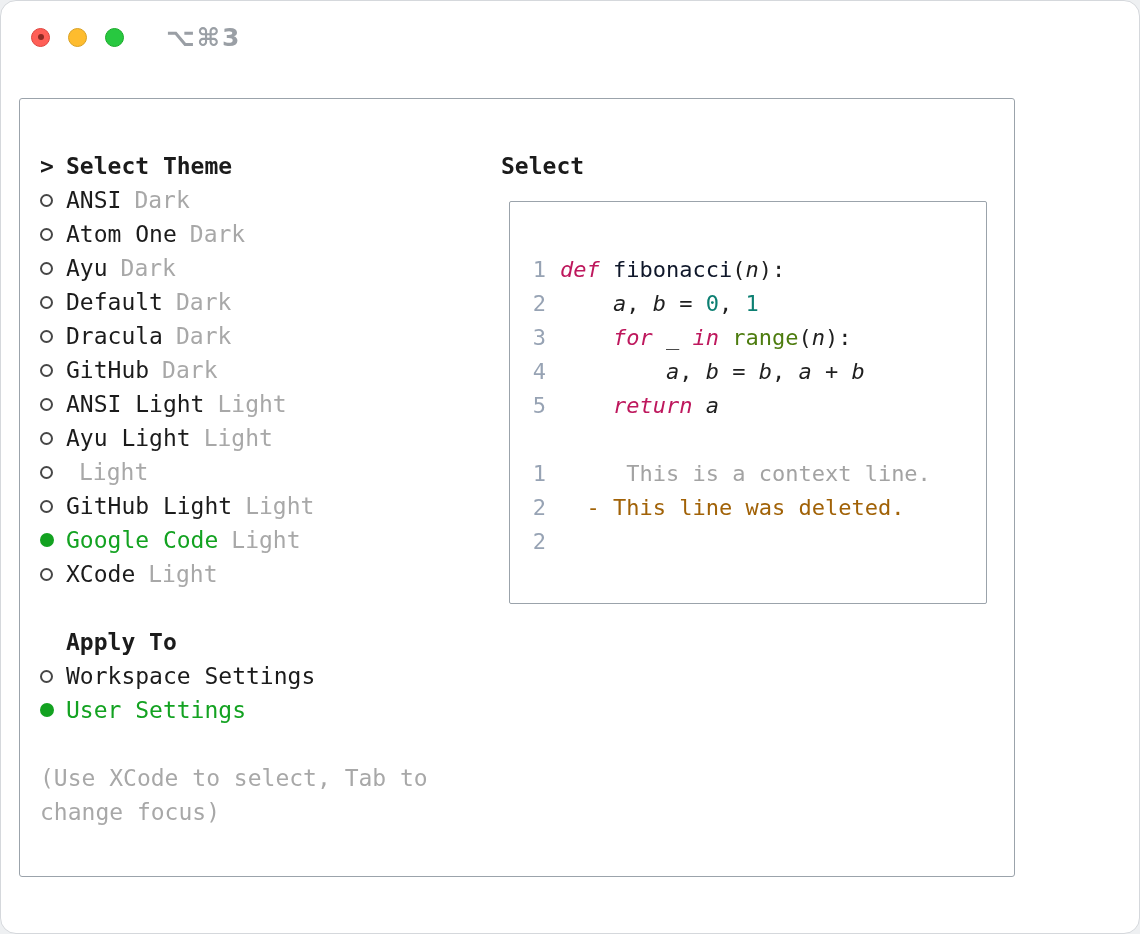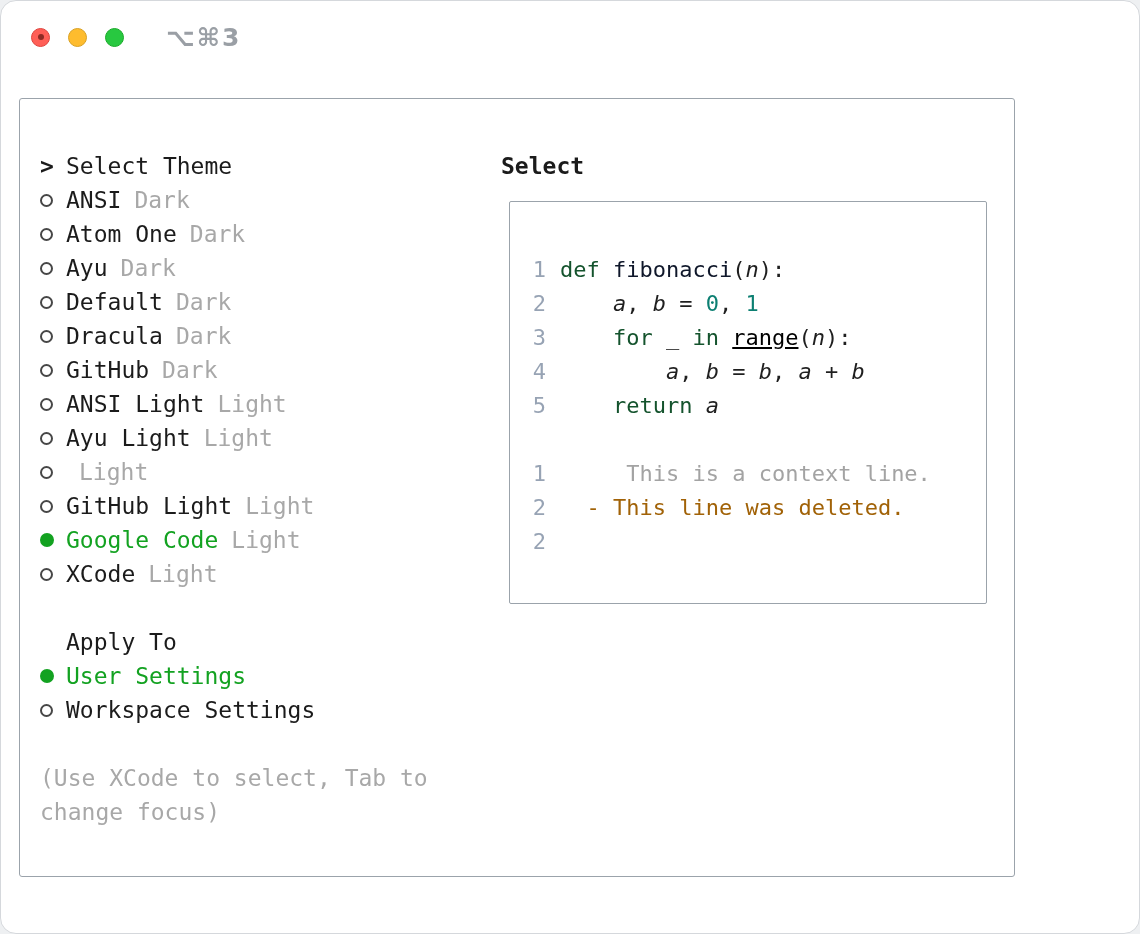--- a/index.html
+++ b/index.html
@@ -13,38 +13,38 @@
   .light.green{background:#28c840;border:1px solid #1aab29;}
   .shortcut{margin-left:42px;color:#9a9fa5;font-size:25px;font-weight:bold;letter-spacing:2px;font-family:"DejaVu Sans","Liberation Sans",sans-serif;}
   .panel{margin:25px 124px 0 18px;height:779px;border:1.5px solid #9ba3ab;border-radius:3px;display:flex;
          padding:50px 0 0 20px;box-sizing:border-box;color:#1b1b1b;
          font-family:"DejaVu Sans Mono","Liberation Mono",monospace;font-size:23px;}
   .left{width:452px;flex:none;}
   .right{flex:1;padding-left:9px;}
   .row{display:flex;align-items:center;height:34px;}
   .radio-cell{width:26px;flex:none;display:flex;align-items:center;}
   .prompt{font-weight:bold;}
-  .hdr{font-weight:normal;}
+  .hdr{font-weight:bold;}
   .radio{width:13px;height:13px;border:2px solid #474747;border-radius:50%;box-sizing:border-box;}
   .radio.on{width:14px;height:14px;background:#13a221;border-color:#13a221;}
   .t-name{color:#1b1b1b;}
   .sel .t-name{color:#13a221;}
   .t-variant{color:#a8a8a8;margin-left:13px;}
   .apply-title{margin-top:34px;padding-left:26px;}
   .hint{margin-top:34px;color:#a8a8a8;width:440px;line-height:34px;}
   .preview-title{height:34px;line-height:34px;font-weight:bold;}
   .preview-box{margin-left:8px;margin-top:18px;width:478px;height:403px;border:1.5px solid #9ba3ab;border-radius:2px;
                box-sizing:border-box;padding:50px 10px 10px 22px;font-size:22px;}
   .codeline{display:flex;align-items:center;height:34px;}
   .lnum{width:14px;flex:none;text-align:right;color:#97a3b4;margin-right:14px;}
   .ltext{white-space:pre;}
   .tk-pln{color:#1f1f1f;}
-  .tk-kw{color:#14532d;}
+  .tk-kw{color:#be185d;font-style:italic;}
   .tk-fn{color:#0f172a;}
-  .tk-bi{color:#000000;text-decoration:underline;}
+  .tk-bi{color:#4d7c0f;}
   .tk-num{color:#0c7f72;}
   .tk-var{color:#1f1f1f;font-style:italic;}
   .diff-block{margin-top:34px;}
   .d-context .ltext{color:#a3a3a3;}
   .d-deleted .ltext{color:#a16207;}
   .d-added .ltext{color:#13a221;}
 </style>
 </head>
 <body>
 
@@ -149,31 +149,31 @@
             <span class="t-name">XCode</span>
             <span class="t-variant">Light</span>
           </span>
         </div>
 
       <div class="row apply-title">
         <span class="hdr">Apply To</span>
       </div>
 
       <div>
+          <span class="row">
+            <span class="radio-cell">
+              <span class="radio"></span>
+            </span>
+            <span class="t-name">Workspace Settings</span>
+          </span>
           <span class="row sel">
             <span class="radio-cell">
               <span class="radio on"></span>
             </span>
             <span class="t-name">User Settings</span>
-          </span>
-          <span class="row">
-            <span class="radio-cell">
-              <span class="radio"></span>
-            </span>
-            <span class="t-name">Workspace Settings</span>
           </span>
         </div>
 
       <div class="hint">(Use XCode to select, Tab to change focus)</div>
     </div>
 
     <div class="right">
       <div class="preview-title">Select</div>
       <div class="preview-box">
         <div>

